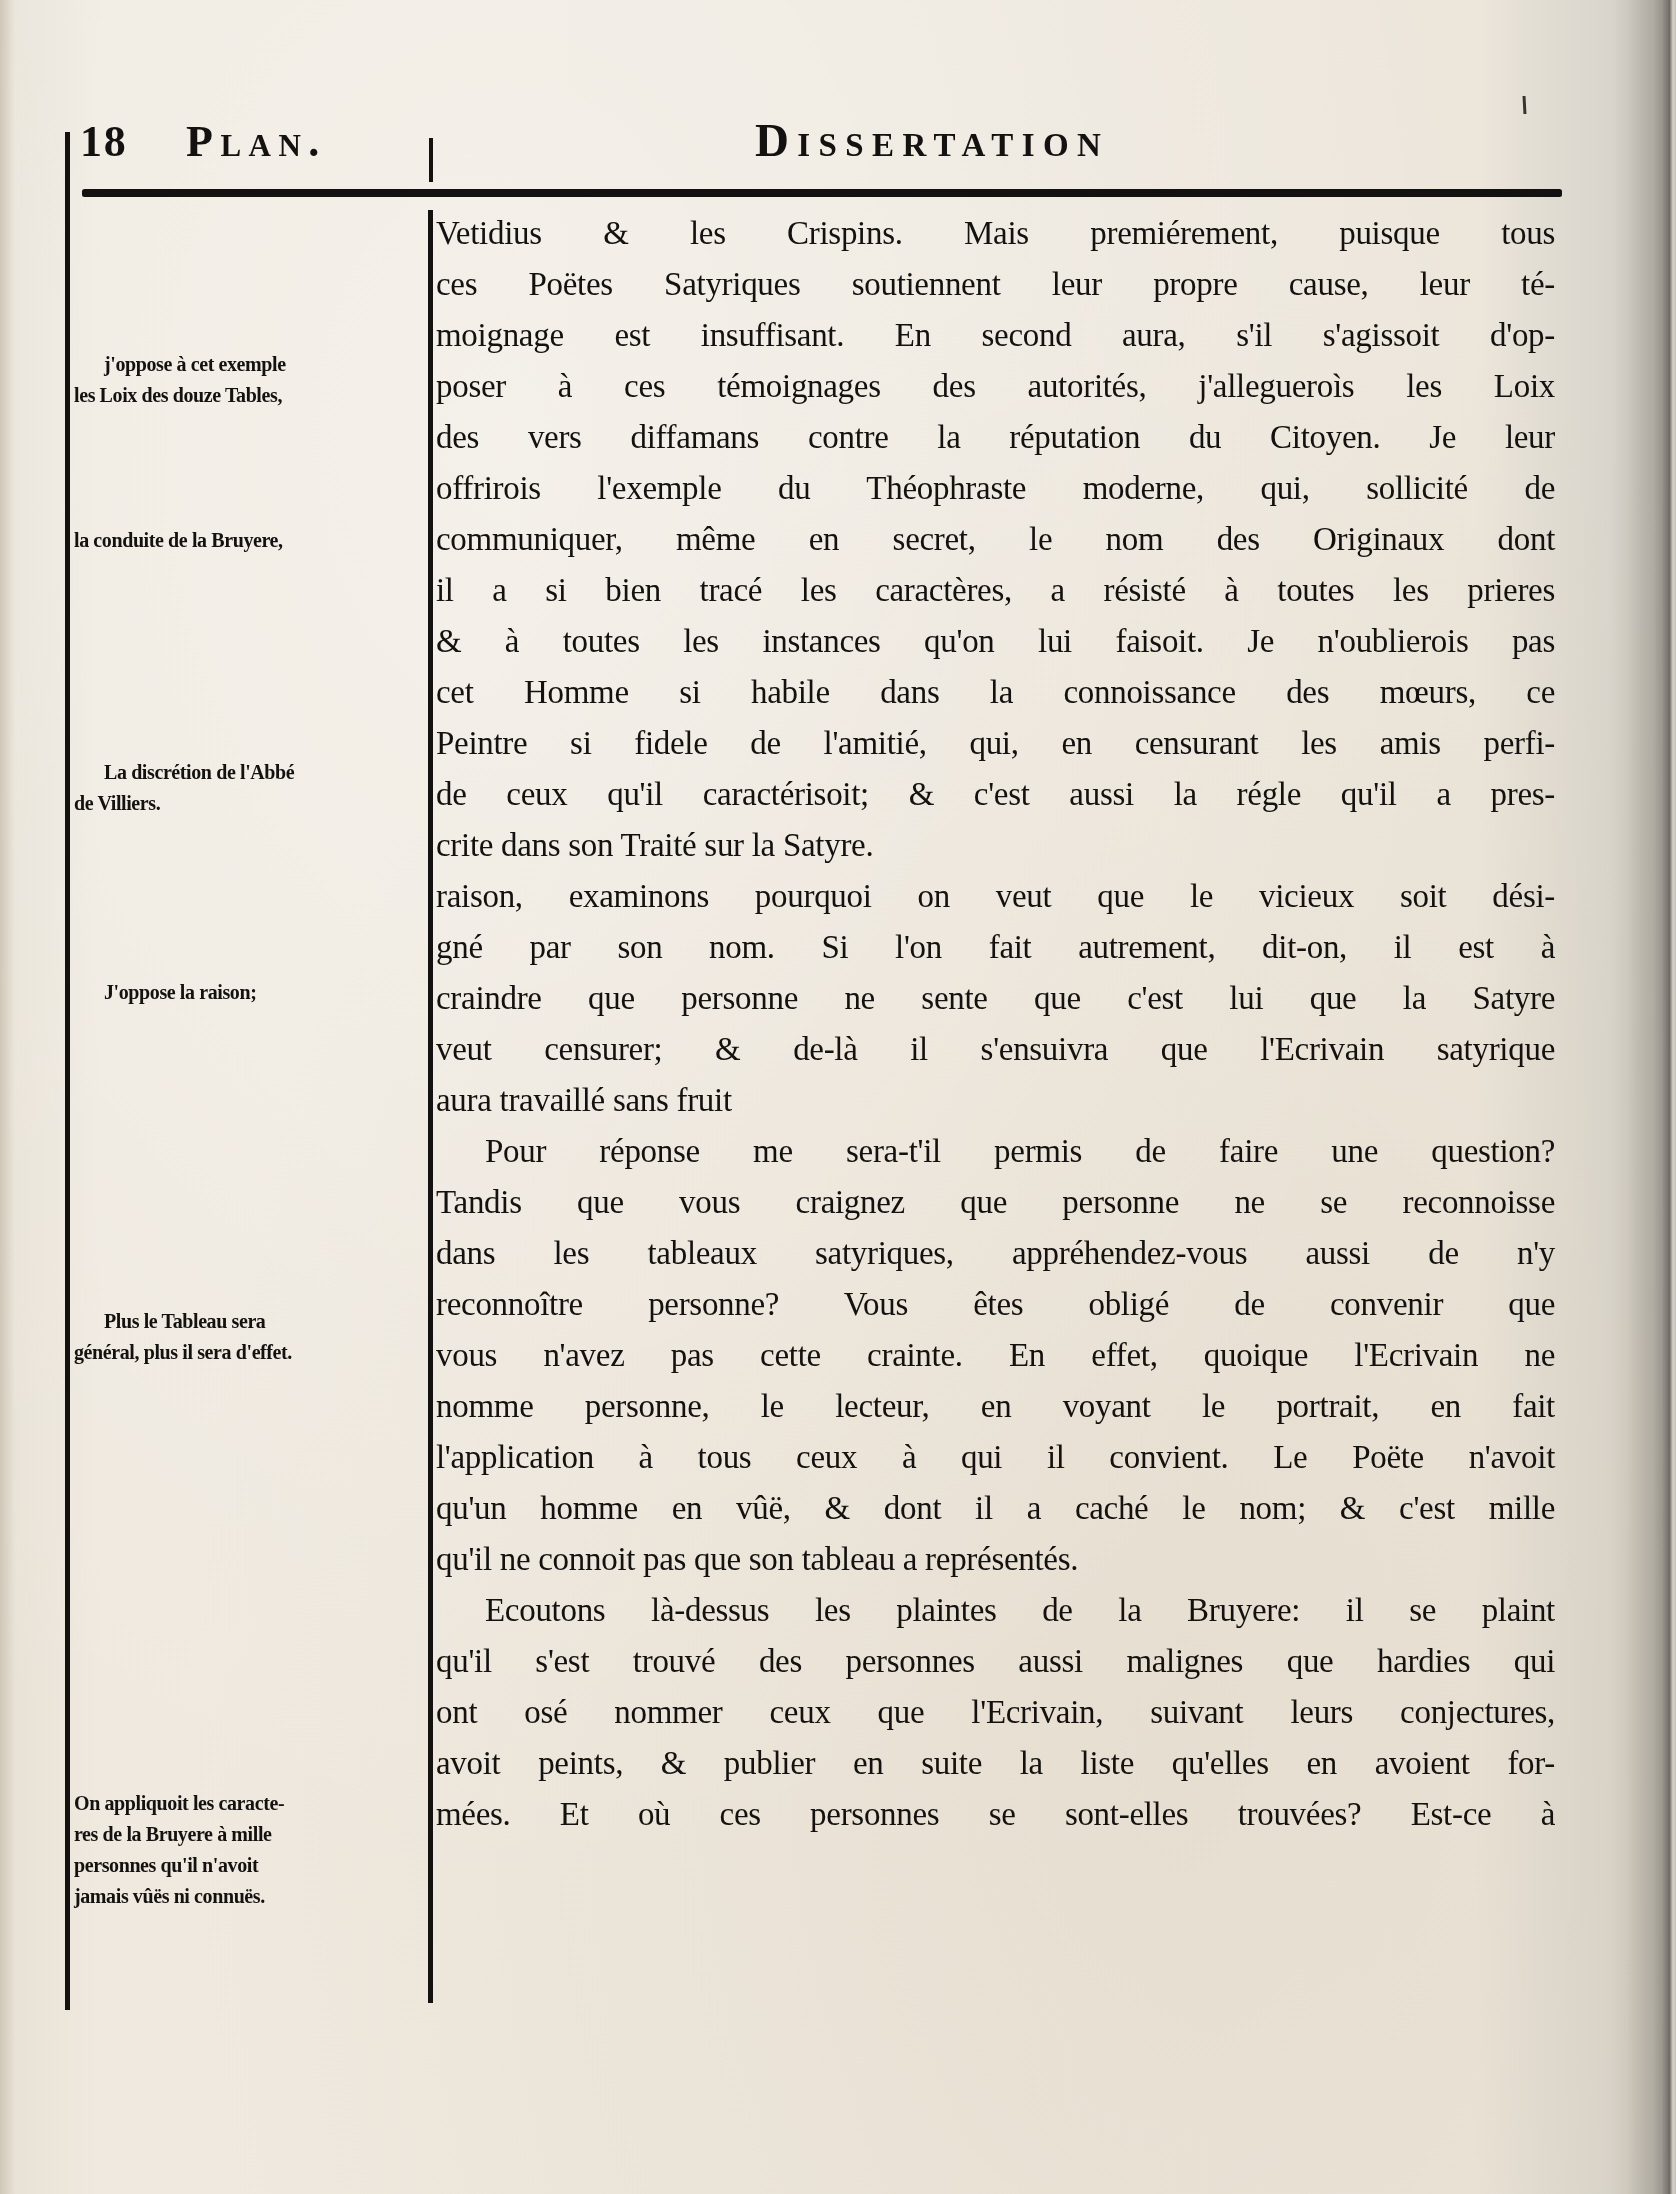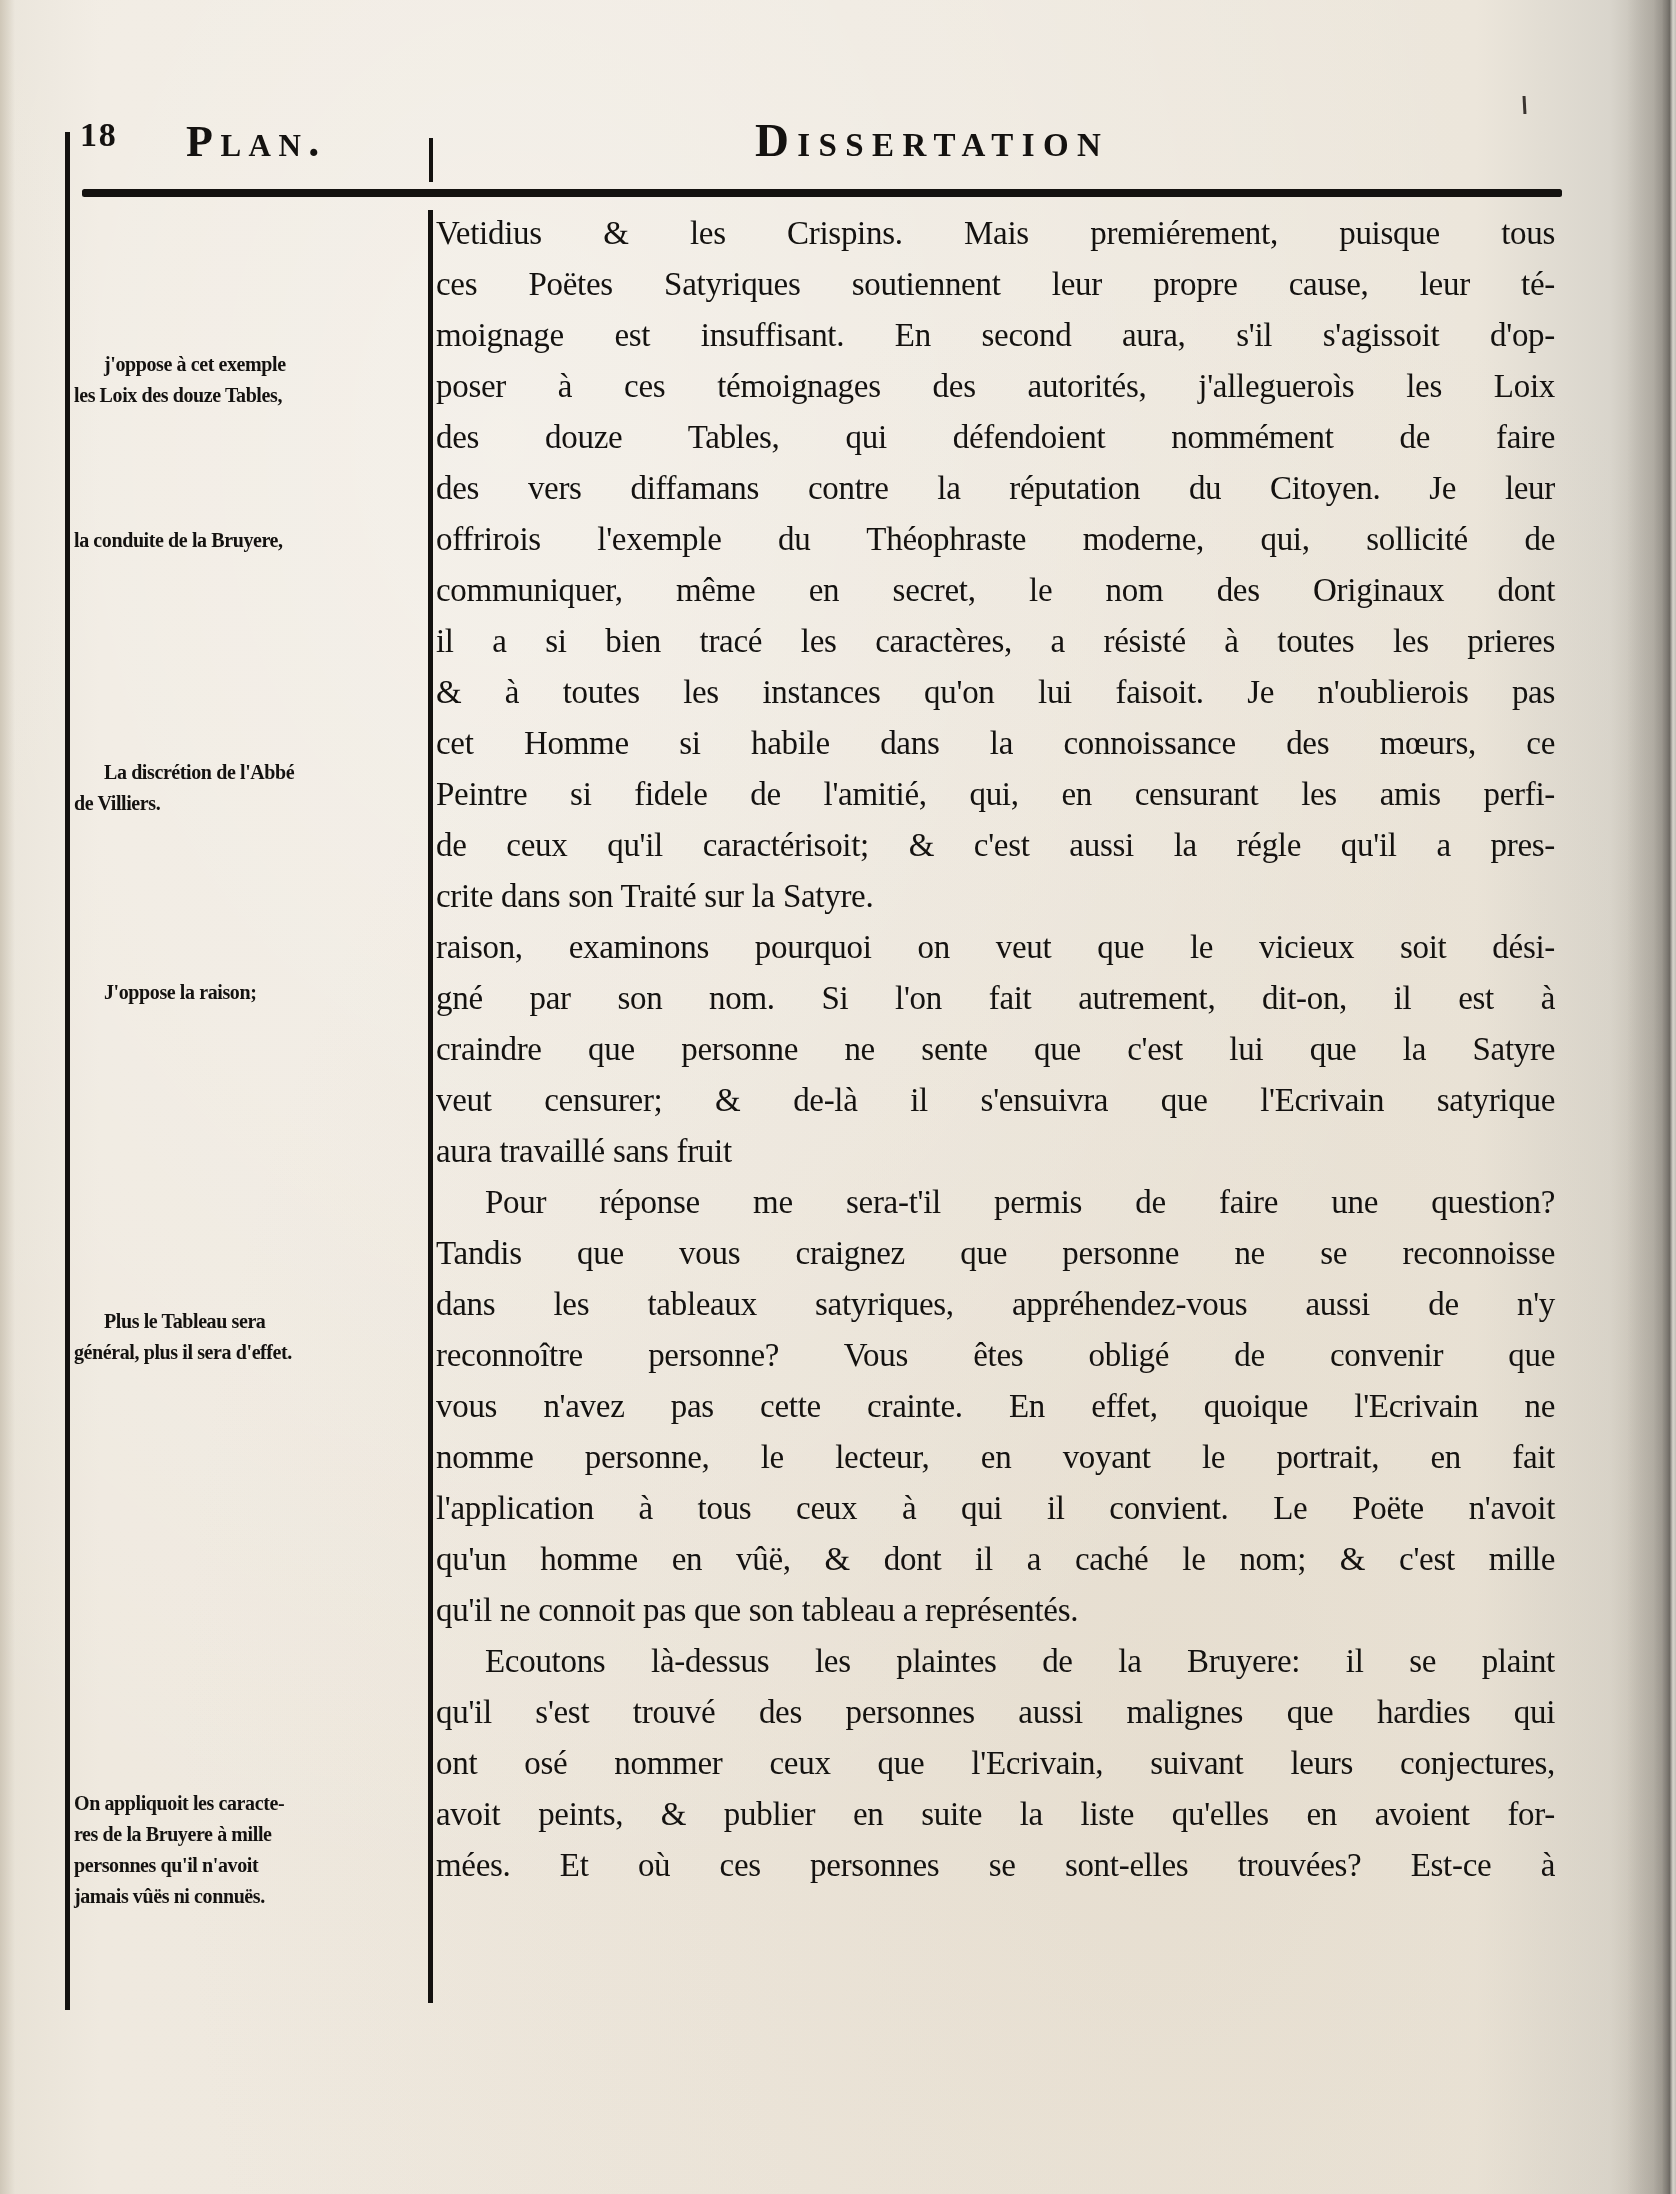--- a/index.html
+++ b/index.html
@@ -43,21 +43,21 @@
     }
 
     
     .header {
       position: absolute;
       left: 0; top: 0; width: 1677px; height: 201px;
     }
     .page-number {
       position: absolute;
       left: 80px; top: 116px;
-      font-size: 34px;
+      font-size: 44px;
       font-weight: bold;
       letter-spacing: 1.7px;
     }
     .running-left {
       position: absolute;
       left: 186px; top: 116px;
       font-size: 44px;
       font-weight: bold;
       letter-spacing: 7.5px;
       font-variant: small-caps;
@@ -175,21 +175,20 @@
     <span style="display: block;">personnes qu'il n'avoit</span>
     <span style="display: block;">jamais vûës ni connuës.</span>
   </div>
 </div>
 
 <div class="main" id="main-text">
     <span class="line">Vetidius &amp; les Crispins. Mais premiérement, puisque tous</span>
     <span class="line">ces Poëtes Satyriques soutiennent leur propre cause, leur té-</span>
     <span class="line">moignage est insuffisant. En second aura, s'il s'agissoit d'op-</span>
     <span class="line">poser à ces témoignages des autorités, j'allegueroìs les Loix</span>
-    <span class="line">des douze Tables, qui défendoient nommément de faire</span>
     <span class="line">des vers diffamans contre la réputation du Citoyen. Je leur</span>
     <span class="line">offrirois l'exemple du Théophraste moderne, qui, sollicité de</span>
     <span class="line">communiquer, même en secret, le nom des Originaux dont</span>
     <span class="line">il a si bien tracé les caractères, a résisté à toutes les prieres</span>
     <span class="line">&amp; à toutes les instances qu'on lui faisoit. Je n'oublierois pas</span>
     <span class="line">cet Homme si habile dans la connoissance des mœurs, ce</span>
     <span class="line">Peintre si fidele de l'amitié, qui, en censurant les amis perfi-</span>
     <span class="line">de ceux qu'il caractérisoit; &amp; c'est aussi la régle qu'il a pres-</span>
     <span class="line last">crite dans son Traité sur la Satyre.</span>
     <span class="line">raison, examinons pourquoi on veut que le vicieux soit dési-</span>

